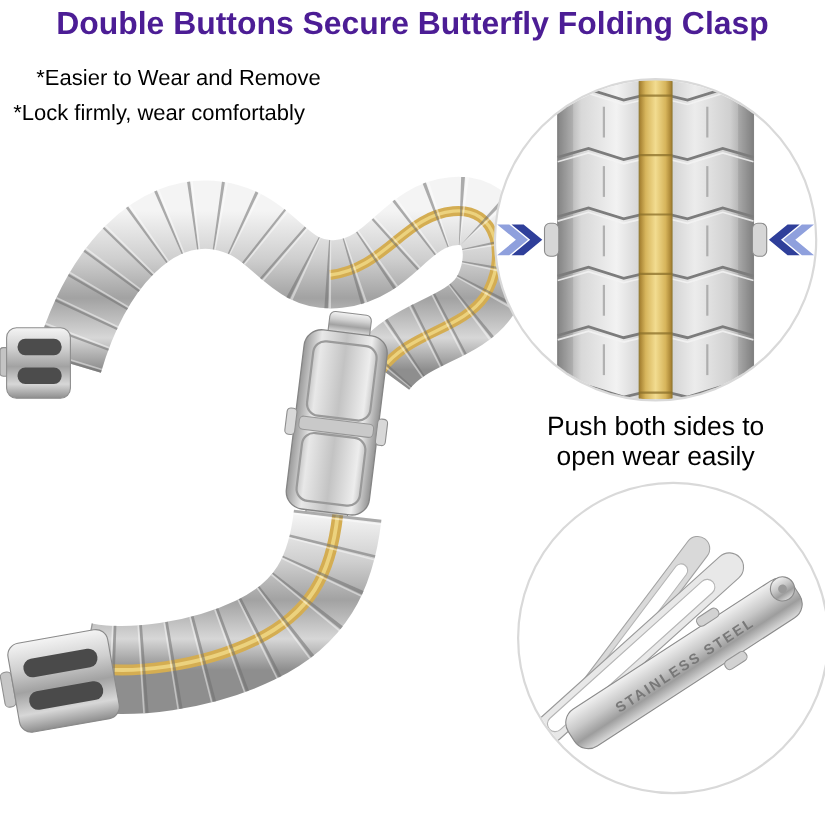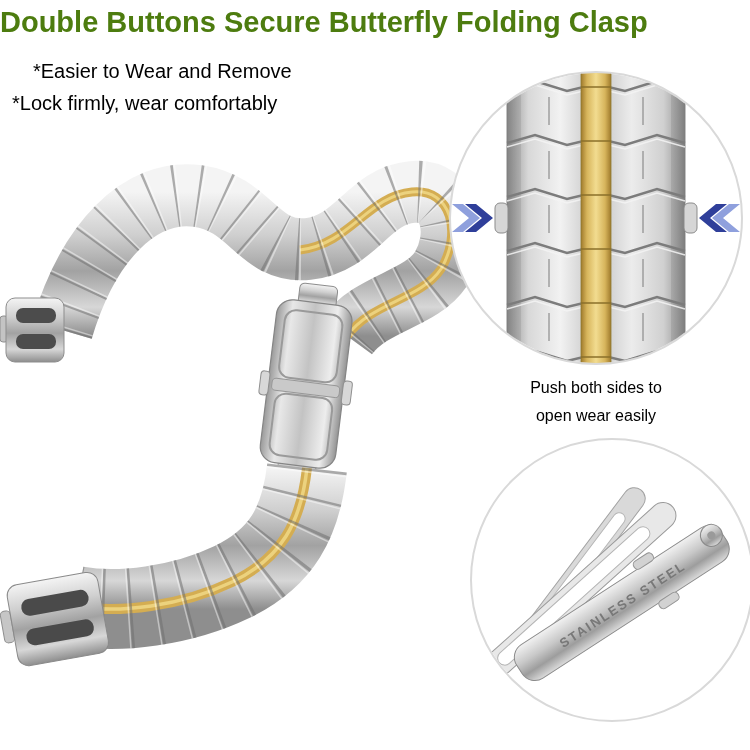--- a/index.html
+++ b/index.html
@@ -1,38 +1,38 @@
 <!DOCTYPE html>
 <html><head>
 <meta charset="utf-8">
 <style>
   html,body{margin:0;padding:0;background:#fff;}
   .stage{
     position:relative;width:750px;height:750px;background:#ffffff;
     overflow:hidden;font-family:"Liberation Sans",sans-serif;
   }
   .title{
-    position:absolute;top:6px;left:0;right:0;margin:0;
-    font-size:29px;font-weight:bold;color:#4d7c0f;letter-spacing:0px;
+    position:absolute;top:6px;left:0;right:0;margin:0;text-align:center;
+    font-size:29px;font-weight:bold;color:#4c1d95;letter-spacing:0px;
   }
   .feature{
     position:absolute;left:12px;font-size:20px;color:#000;
   }
   .feature.f1{top:60px;margin-left:21px;}
   .feature.f2{top:92px;}
   .main-band{position:absolute;left:0;top:150px;}
   .circle{
     position:absolute;border:2px solid #d9d9d9;border-radius:50%;
     overflow:hidden;background:#fff;
   }
   .circle.top{left:449px;top:71px;width:290px;height:290px;}
   .circle.bottom{left:470px;top:438px;width:280px;height:280px;}
   .caption{
     position:absolute;left:449px;top:374px;width:294px;text-align:center;
-    font-size:16px;line-height:28px;color:#000;
+    font-size:24px;line-height:28px;color:#000;
   }
 </style>
 </head>
 <body>
 
 <div class="stage">
 
   <h1 class="title">Double Buttons Secure Butterfly Folding Clasp</h1>
 
   <div class="feature f1">*Easier to Wear and Remove</div>

